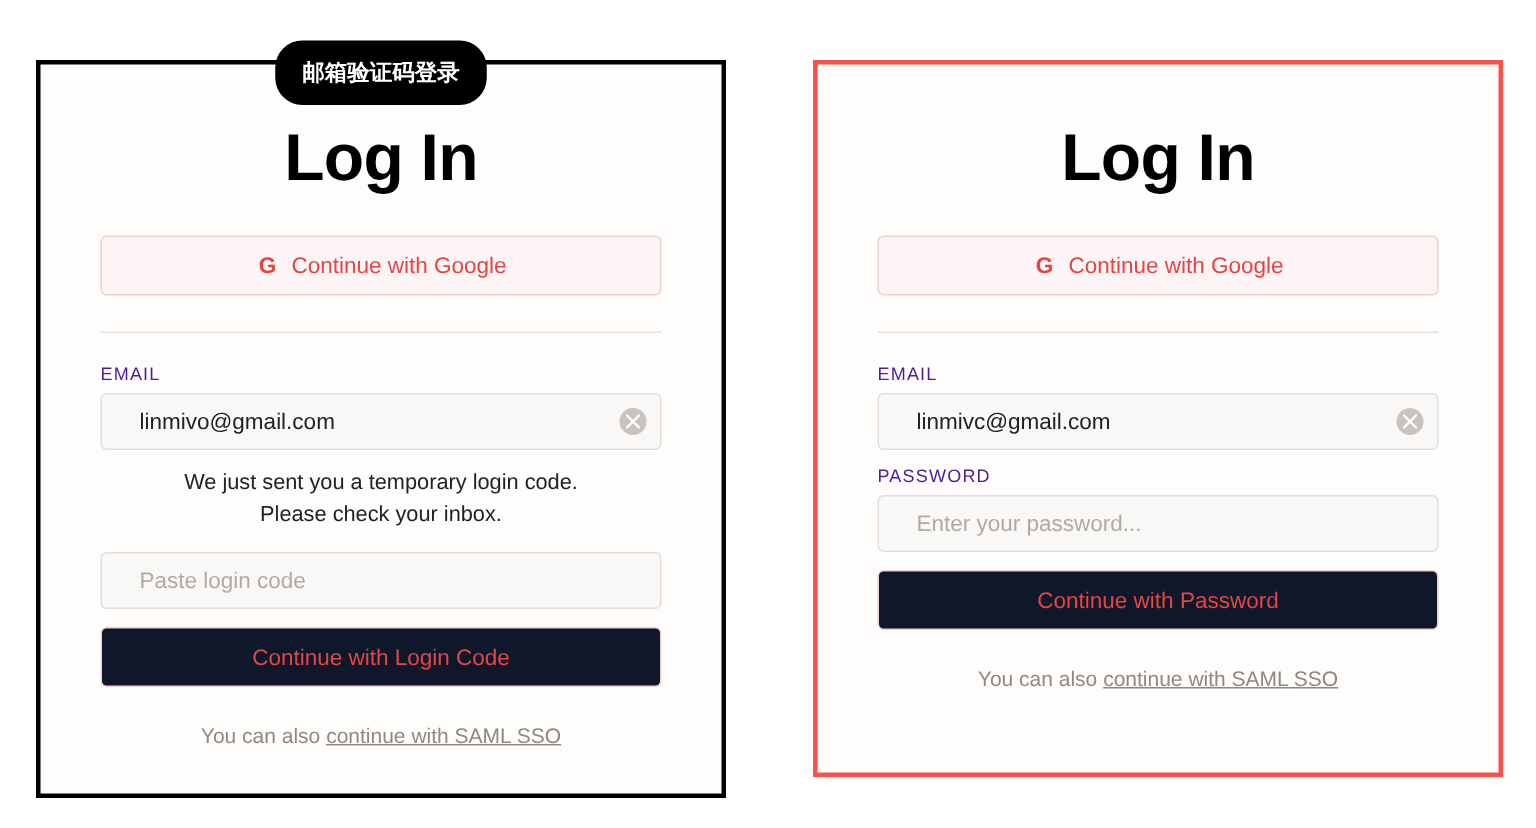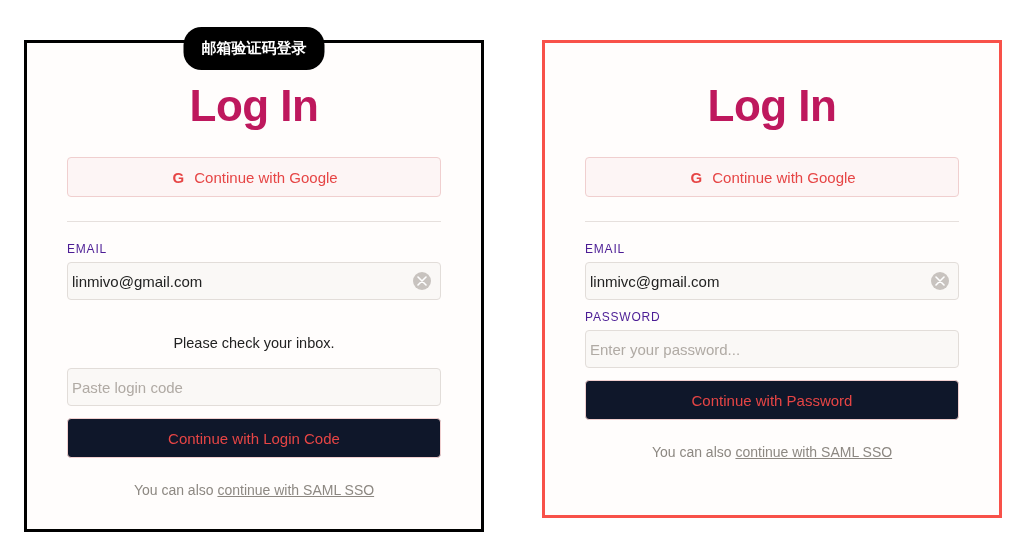--- a/index.html
+++ b/index.html
@@ -39,21 +39,21 @@
     padding: 12px 18px;
     border-radius: 18px;
     white-space: nowrap;
   }
   .badge-black { background: #000; }
   .badge-red { background: #f63b3b; }
   .title {
     font-size: 44px;
     font-weight: 700;
     text-align: center;
-    color: #be185d;
+    color: #000000;
     margin: 10px 0 26px 0;
     letter-spacing: -0.5px;
   }
   .btn {
     display: flex;
     align-items: center;
     justify-content: center;
     width: 100%;
     height: 40px;
     border-radius: 4px;
@@ -95,21 +95,21 @@
     margin-bottom: 6px;
     font-weight: 500;
   }
   .input-wrap {
     position: relative;
     margin-bottom: 10px;
   }
   .input {
     width: 100%;
     height: 38px;
-    padding: 0 38px 0 4px;
+    padding: 0 38px 0 25px;
     border: 1px solid #e2ddd9;
     border-radius: 4px;
     background: #faf8f6;
     font-size: 15px;
     color: #222;
   }
   .input::placeholder { color: #b0aaa4; }
   .clear-icon {
     position: absolute;
     right: 10px;
@@ -175,21 +175,21 @@
   <div class="input-wrap">
     <input class="input" type="text" value="linmivo@gmail.com" style="">
     <span class="clear-icon">
       <svg width="10" height="10" viewBox="0 0 10 10">
           <path d="M1 1 L9 9 M9 1 L1 9" stroke="#fff" stroke-width="1.6" stroke-linecap="round"></path>
         </svg>
     </span>
   </div>
 
   <div class="msg">
-    <br>
+    <span>We just sent you a temporary login code.</span><br>
     <span>Please check your inbox.</span>
   </div>
 
   <div class="input-wrap mt-code">
     <input class="input" type="text" placeholder="Paste login code" style="">
   </div>
 
   <div class="btn btn-primary mt-btn">
     <span>Continue with Login Code</span>
   </div>

